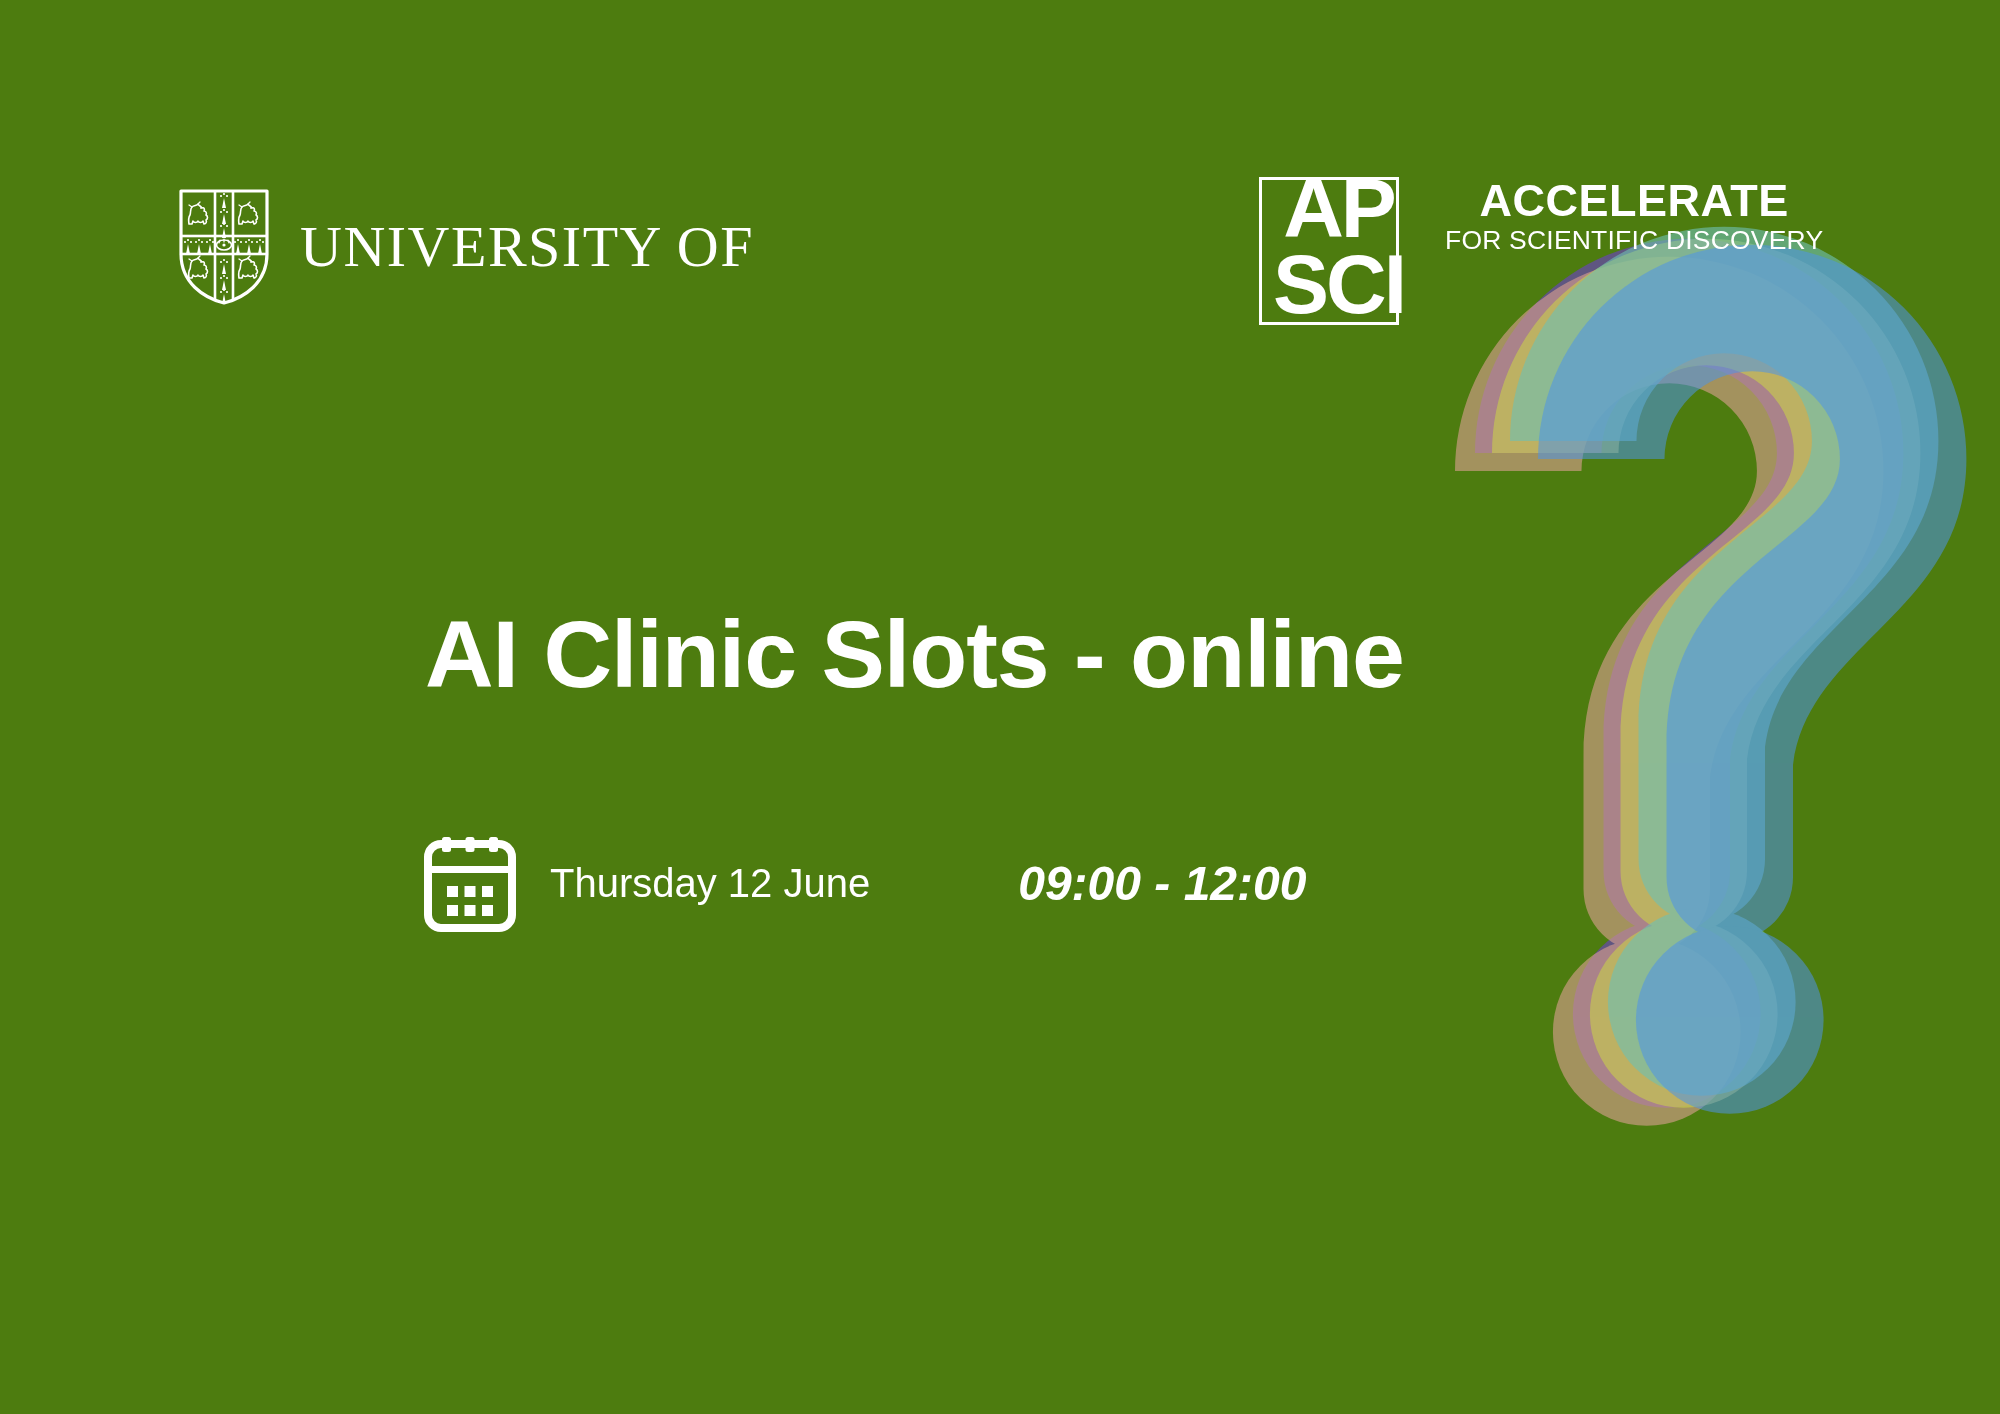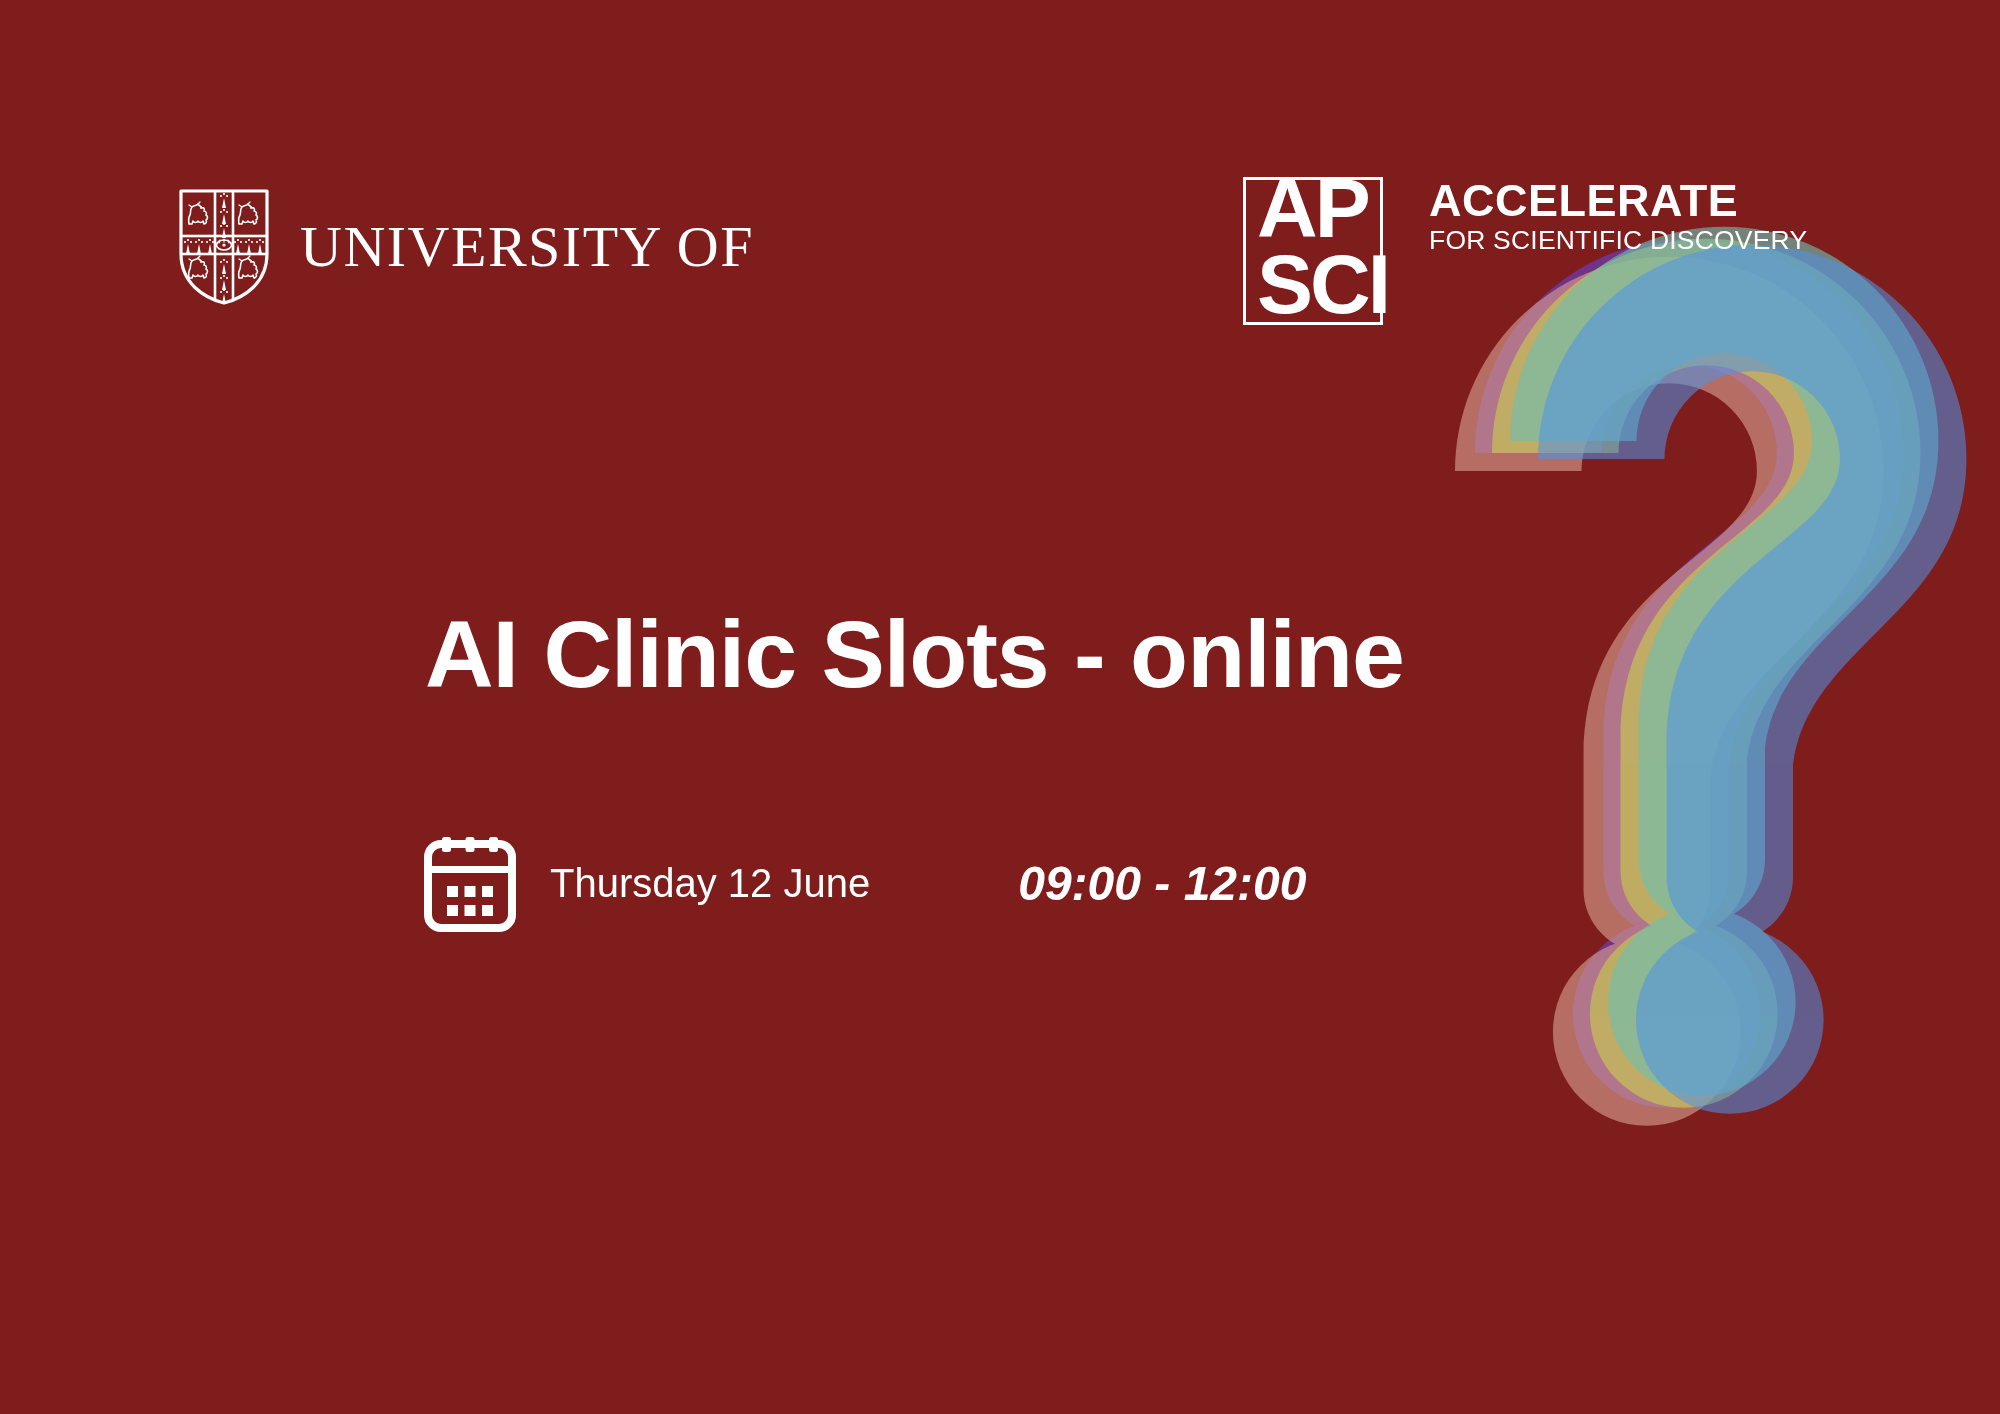--- a/index.html
+++ b/index.html
@@ -57,20 +57,21 @@
     left: 1243px;
     top: 170px;
     display: flex;
     align-items: flex-start;
   }
   #apsci-mark {
     position: relative;
     width: 146px;
     height: 158px;
     flex: 0 0 auto;
+    margin-left: 16px;
   }
   #apsci-mark-box {
     position: absolute;
     left: 0;
     top: 7px;
     width: 140px;
     height: 148px;
     border: 3px solid #ffffff;
     box-sizing: border-box;
   }
@@ -142,21 +143,21 @@
     color: #ffffff;
     font-size: 48px;
     font-weight: bold;
     white-space: nowrap;
     font-style: italic;
   }
 </style>
 </head>
 <body>
 
-<div id="poster" style="background: #7f1d1d;">
+<div id="poster" style="background: #4d7c0f; text-align: center;">
 
   <svg id="qmark-layer" viewBox="0 0 2000 1414" xmlns="http://www.w3.org/2000/svg" aria-hidden="true">
     <defs>
 
       <path id="qhook" d="
         M 0,150
         A 210,210 0 1 1 420,150
         C 420,300 265,330 250,450
         L 250,560
         A 62,62 0 0 1 126,560

